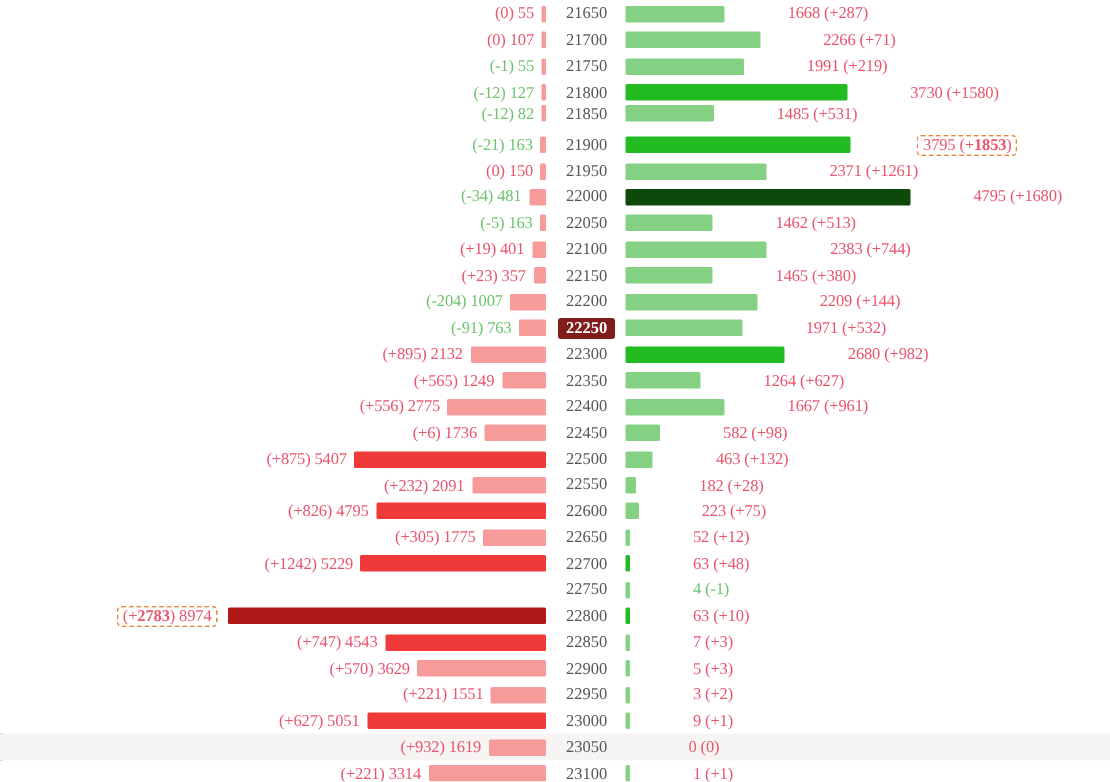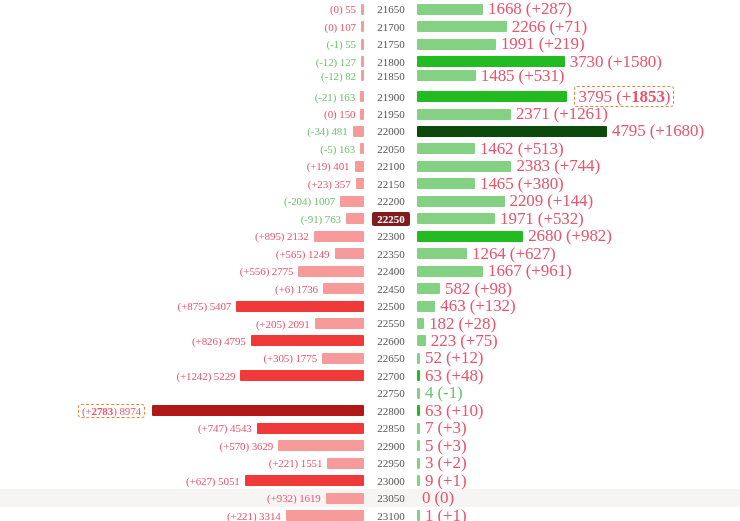--- a/index.html
+++ b/index.html
@@ -38,22 +38,22 @@
   }
   .strike.current .pill{background:#7f1d1d;color:#ffffff;font-weight:bold;}
 
   
   .right-zone{
     position:absolute;left:417px;top:0;right:0;height:17.5px;
     display:flex;flex-direction:row;align-items:center;
   }
   .right-bar{height:11px;border-radius:1px;flex:none;}
   .right-label{
-    font-size:17px;color:#e8556d;white-space:nowrap;
-    padding-left:5px;letter-spacing:-0.1px;
+    font-size:11px;color:#e8556d;white-space:nowrap;
+    padding-left:5px;letter-spacing:-0.1px;margin-left:37px;
   }
   .right-label.neg{color:#6ec36e;}
 
   
   .callout{
     border:1px dashed #e8873a;border-radius:3px;
     padding:0px 3px;background:#ffffff;margin:0 2px;
   }
   .callout b{font-weight:bold;}
 
@@ -298,21 +298,21 @@
         <span class="pill">22500</span>
       </div>
       <div class="right-zone">
         <div class="right-bar" style="width: 18.3462px; background: rgb(132, 209, 132);"></div>
         <div class="right-label">463 (+132)</div>
       </div>
     </div>
     <div class="row" style="top: 314.78px;">
       <div class="left-zone">
         <div class="left-bar" style="width: 49.3974px; background: rgb(247, 154, 154);"></div>
-        <div class="left-label">(+205) 2091</div>
+        <div class="left-label">(+232) 2091</div>
       </div>
       <div class="strike">
         <span class="pill">22550</span>
       </div>
       <div class="right-zone">
         <div class="right-bar" style="width: 7.21168px; background: rgb(132, 209, 132);"></div>
         <div class="right-label">182 (+28)</div>
       </div>
     </div>
     <div class="row" style="top: 332.24px;">

